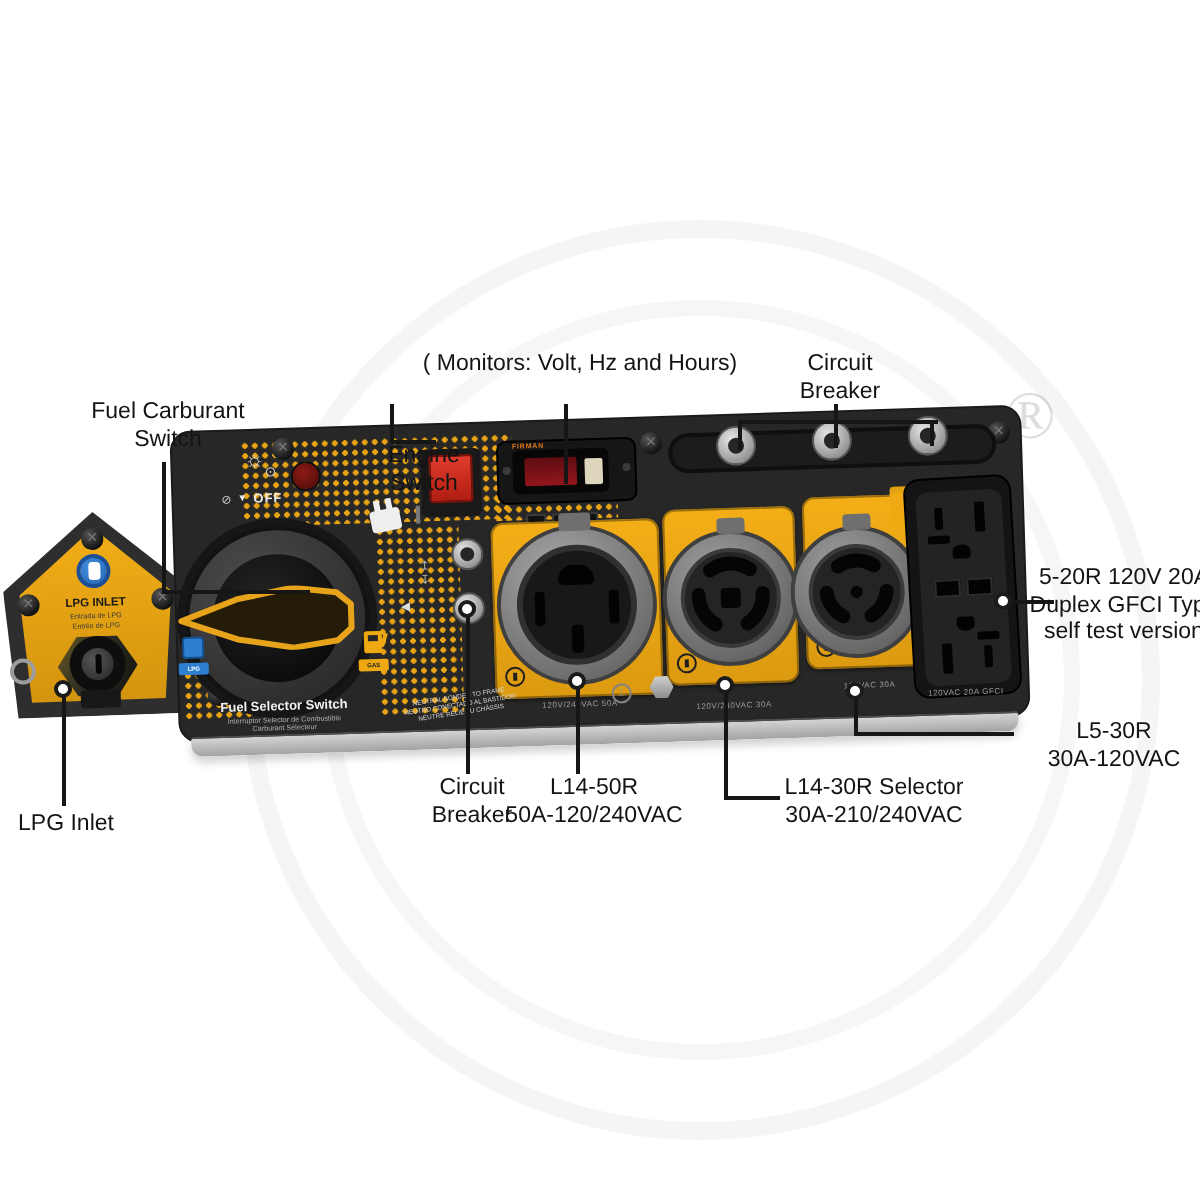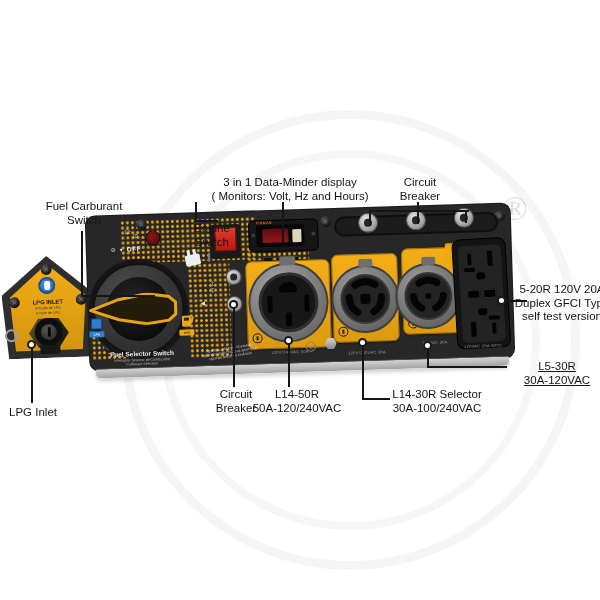--- a/index.html
+++ b/index.html
@@ -275,39 +275,38 @@
 
 <div class="lab" style="left:84px;top:200px;">
   <div>Fuel Carburant</div>
   <div>Switch</div>
 </div>
 <div class="lab" style="left:212px;top:176px;margin-top:46px;">
   <div>Engine</div>
   <div>Switch</div>
 </div>
 <div class="lab" style="left:290px;top:176px;">
-  <div>3 in 1 Data-Minder display</div>
   <div>( Monitors: Volt, Hz and Hours)</div>
 </div>
 <div class="lab" style="left:420px;top:176px;">
   <div>Circuit</div>
   <div>Breaker</div>
 </div>
 <div class="lab" style="left:562px;top:283px;">
   <div>5-20R 120V 20A</div>
   <div>Duplex GFCI Type</div>
   <div>self test version</div>
 </div>
-<div class="lab" style="left:557px;top:360px;text-decoration:underline;">
+<div class="lab" style="left:557px;top:360px;">
   <div>L5-30R</div>
   <div>30A-120VAC</div>
 </div>
 <div class="lab" style="left:437px;top:388px;">
   <div>L14-30R Selector</div>
-  <div>30A-100/240VAC</div>
+  <div>30A-210/240VAC</div>
 </div>
 <div class="lab" style="left:297px;top:388px;">
   <div>L14-50R</div>
   <div>50A-120/240VAC</div>
 </div>
 <div class="lab" style="left:236px;top:388px;">
   <div>Circuit</div>
   <div>Breaker</div>
 </div>
 <div class="lab" style="left:33px;top:406px;">

